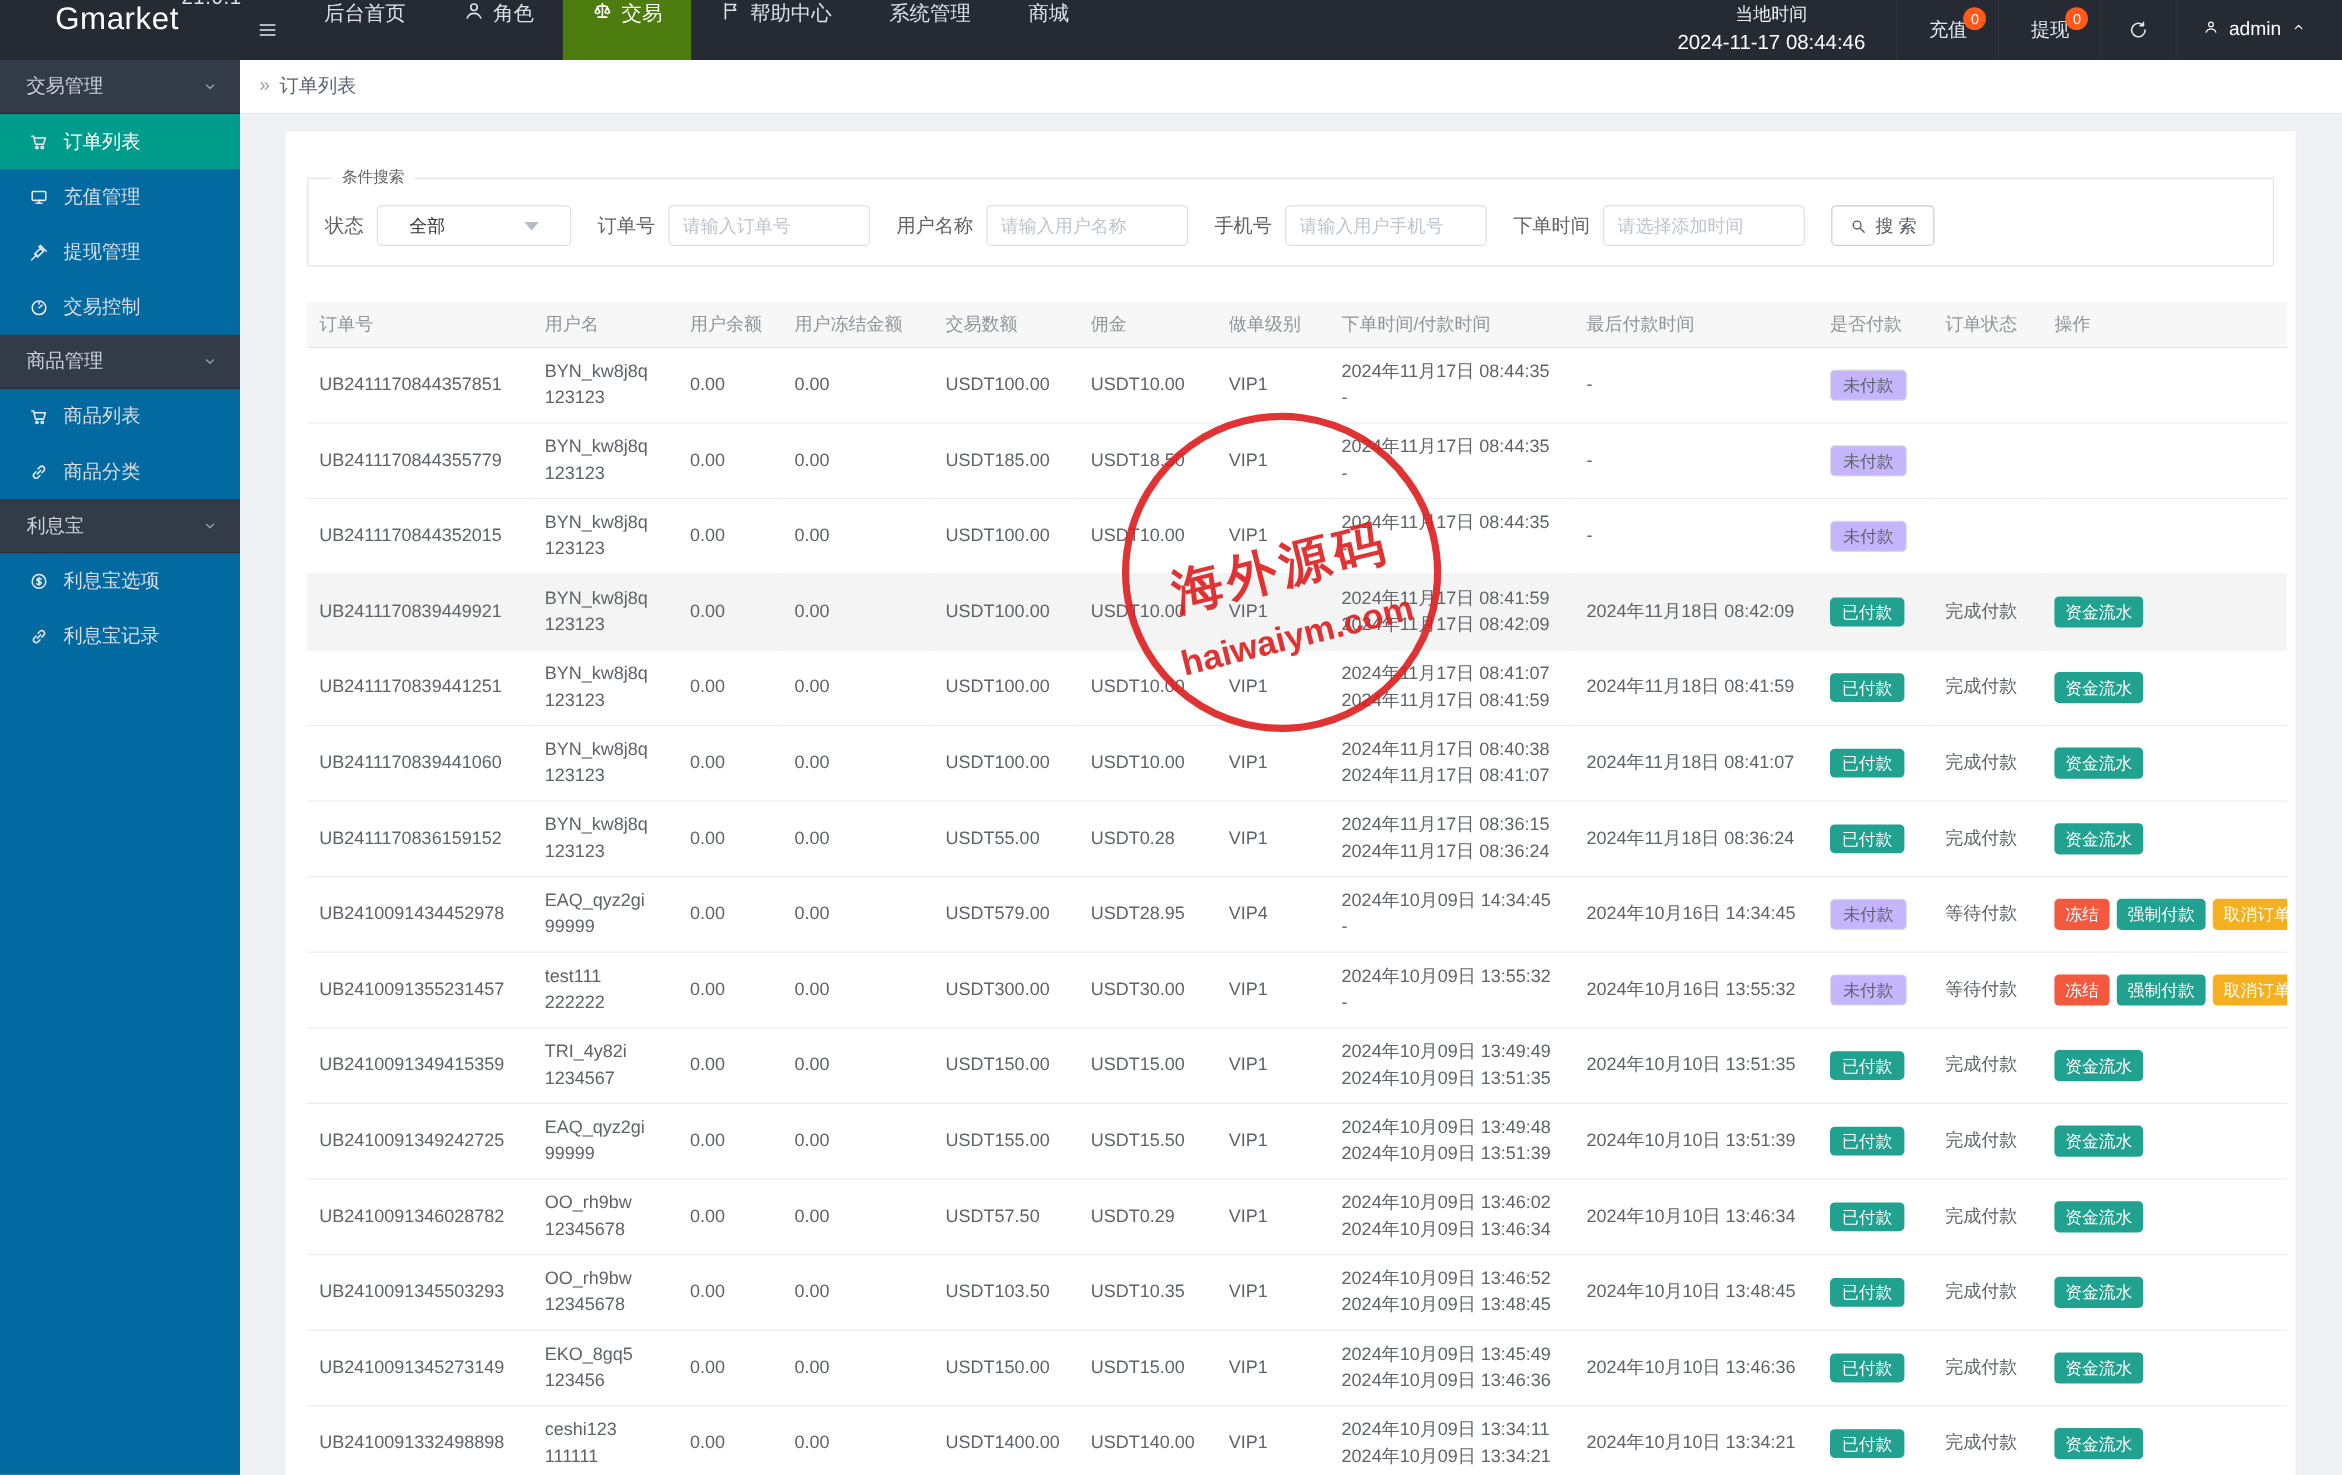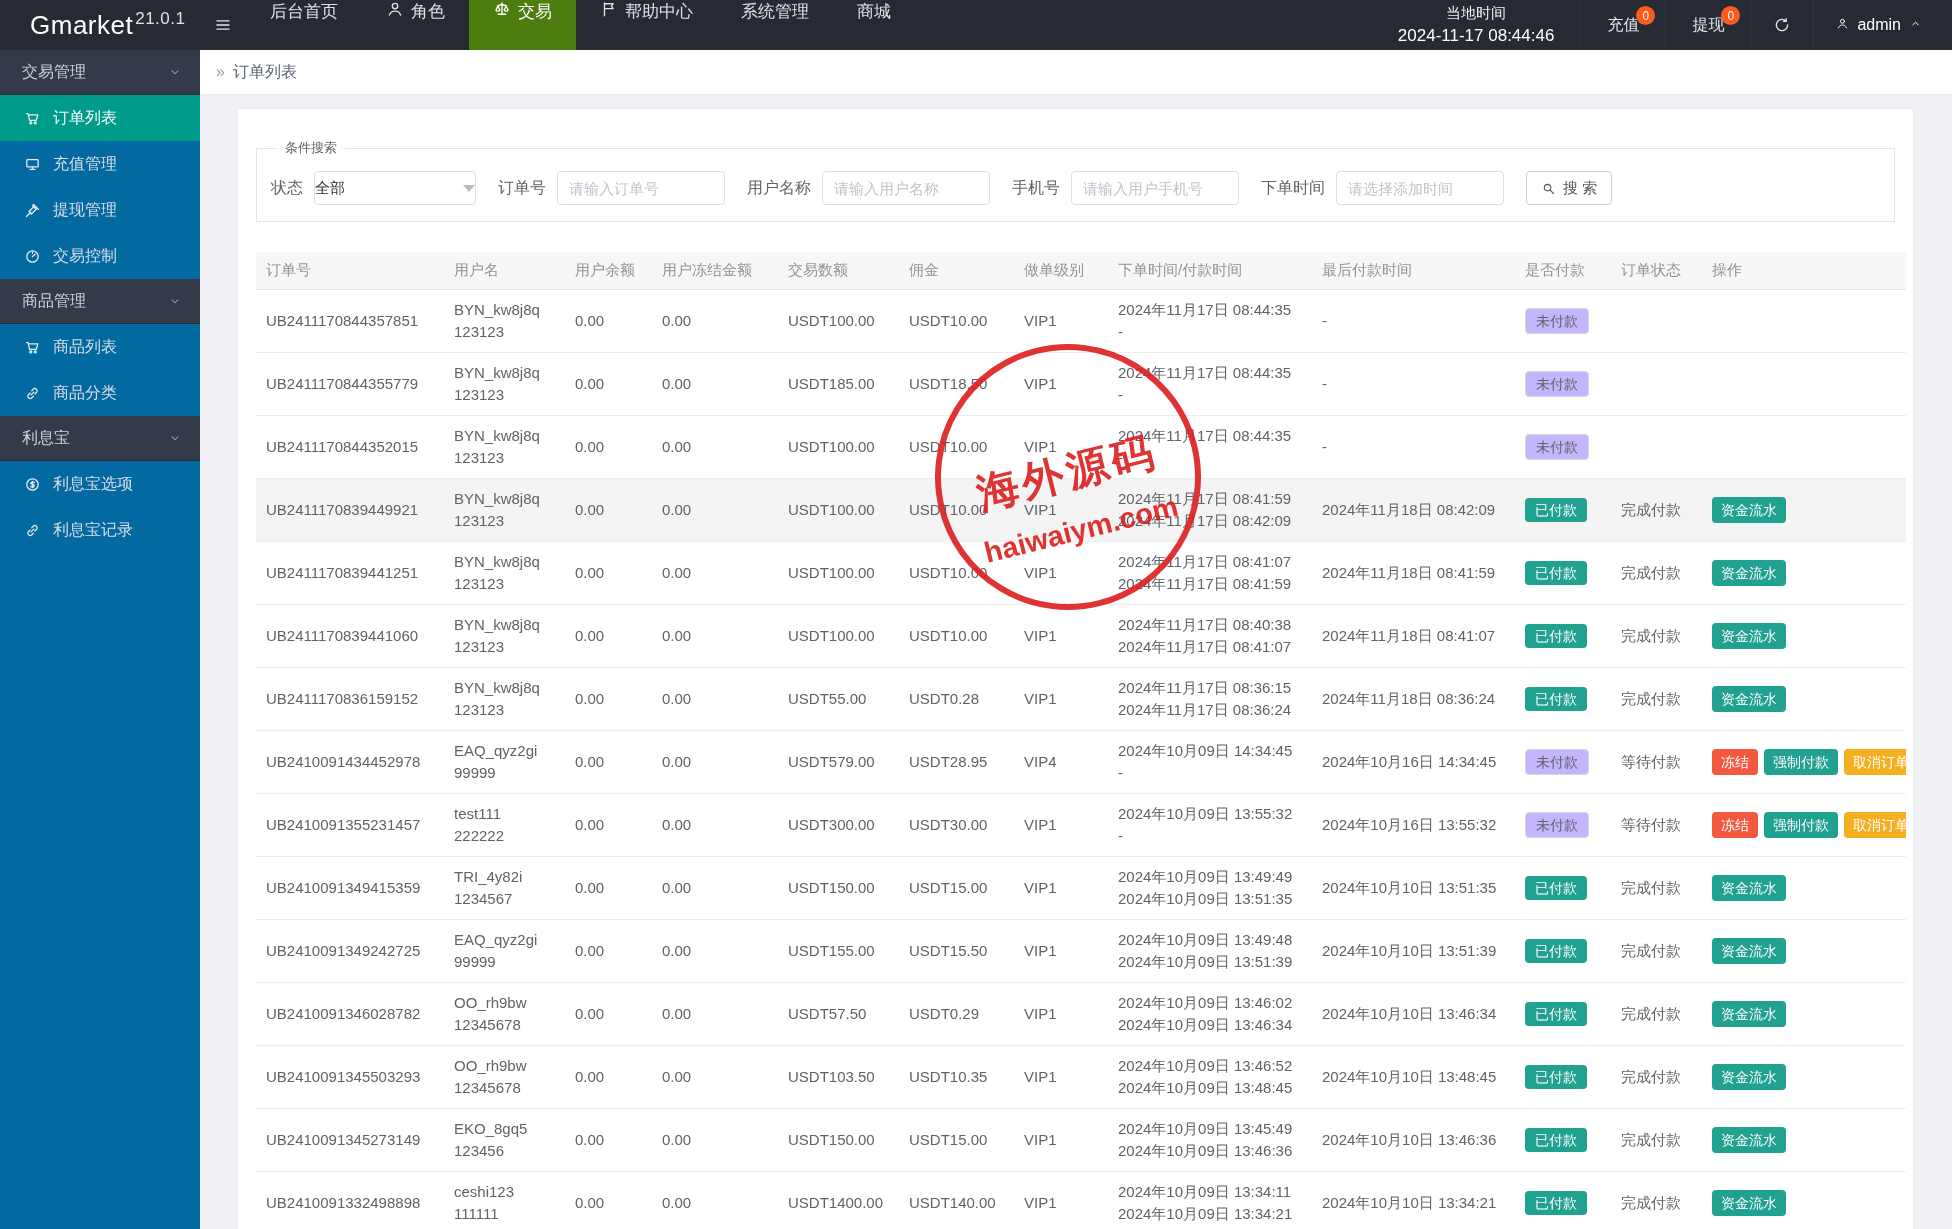--- a/index.html
+++ b/index.html
@@ -2,21 +2,21 @@
 <html><head>
 <meta charset="utf-8">
 <style>
   * { margin:0; padding:0; box-sizing:border-box; }
   html,body { width:1952px; height:1229px; overflow:hidden;
     font-family:"Liberation Sans","DejaVu Sans",sans-serif; background:#f0f1f4; }
 
   
   .navbar { position:absolute; left:0; top:0; width:1952px; height:50px;
     background:#252a33; display:flex; align-items:stretch; color:#e3e6ea; z-index:30; }
-  .logo { width:200px; display:flex; align-items:center; padding-left:30px;
+  .logo { width:200px; display:flex; align-items:flex-start; padding-left:46px;
     color:#fff; font-size:26px; letter-spacing:.5px; }
   .logo sup { font-size:17px; margin-left:2px; margin-top:-12px; color:#dfe3e8; }
   .nav-toggle { width:46px; display:flex; align-items:center; justify-content:center; cursor:pointer; color:#e6e9ed; }
   .nav-menu { display:flex; align-items:stretch; }
   .nav-item { display:flex; align-items:flex-start; gap:7px; padding:0 24px; font-size:17px;
     color:#dde1e6; cursor:pointer; }
   .nav-item.active { background:#4d7c0f; color:#fff; }
   .nav-right { margin-left:auto; display:flex; align-items:stretch; }
   .local-time { display:flex; flex-direction:column; justify-content:center; align-items:center;
     padding:0 26px; line-height:1.45; }
@@ -55,21 +55,21 @@
   .card { position:absolute; left:37px; right:38px; top:13px; bottom:-20px;
     background:#fff; border:1px solid #ececec; padding:18px; }
 
   
   fieldset.search { border:1px solid #e4e4e4; margin-top:12px; padding:10px 0 16px 14px; }
   fieldset.search legend { font-size:13px; color:#606266; padding:0 8px; margin-left:6px; }
   .filters { display:flex; align-items:center; gap:22px; margin-top:4px; }
   .f-group { display:flex; align-items:center; gap:11px; }
   .f-label { font-size:16px; color:#606266; white-space:nowrap; }
   .f-select { width:162px; height:34px; border:1px solid #dcdfe6; border-radius:4px;
-    display:flex; align-items:center; padding:0 0; font-size:15px; color:#333;
+    display:flex; align-items:center; padding:0 26px; font-size:15px; color:#333;
     background:#fff; cursor:pointer; }
   .f-select .caret { margin-left:auto; width:0; height:0; border-left:6px solid transparent;
     border-right:6px solid transparent; border-top:7px solid #b6bbc4; }
   .f-input { width:168px; height:34px; border:1px solid #dcdfe6; border-radius:4px;
     padding:0 11px; font-size:15px; color:#333;
     font-family:"Liberation Sans","DejaVu Sans",sans-serif; }
   .f-input::placeholder { color:#bfc4cc; }
   .search-btn { height:34px; padding:0 14px; background:#fff; border:1px solid #c9cdd3;
     border-radius:4px; display:flex; align-items:center; gap:7px; font-size:15px;
     color:#565b63; cursor:pointer; }

